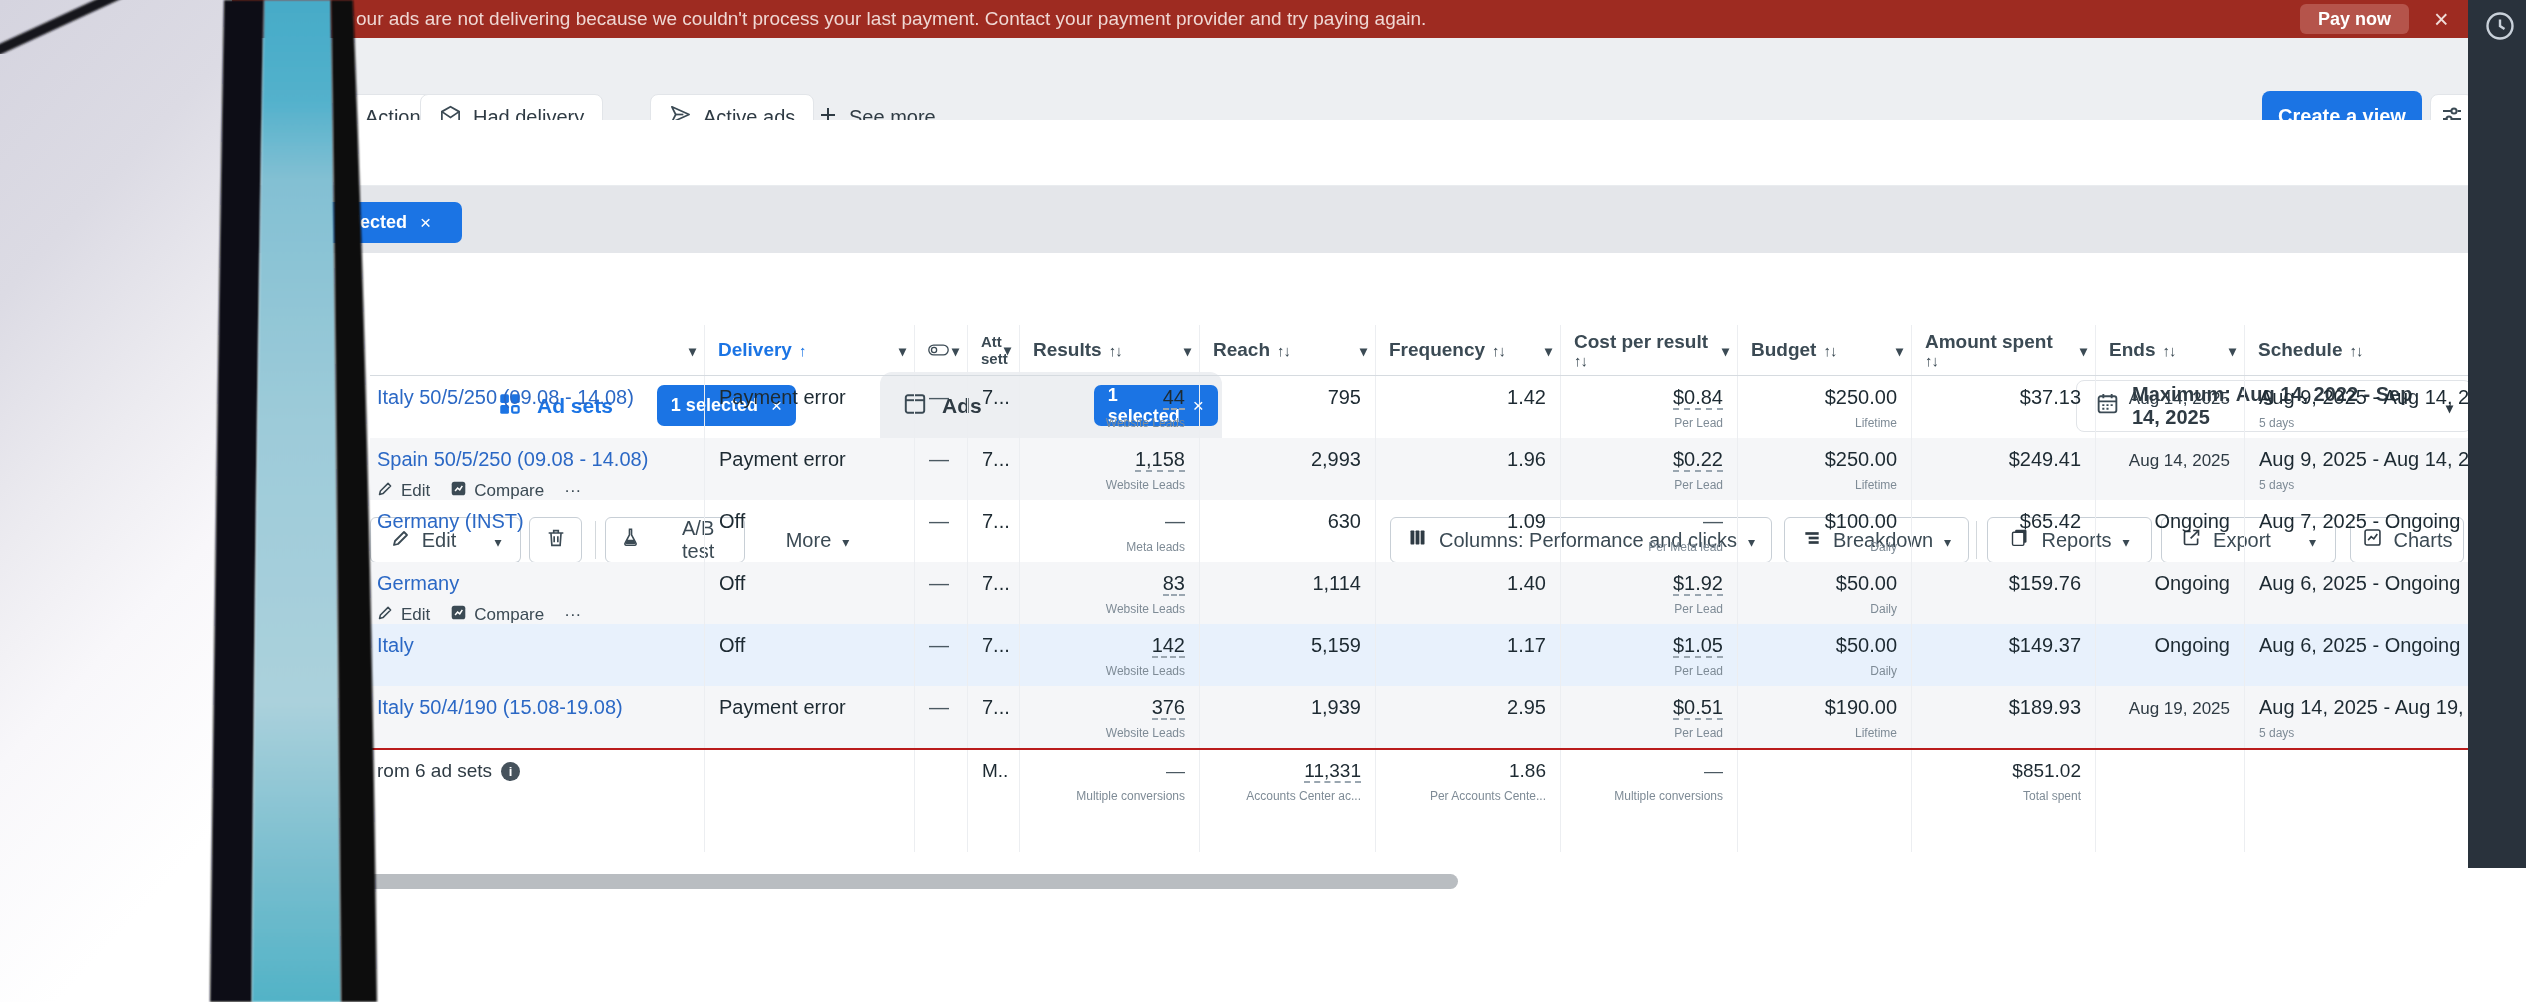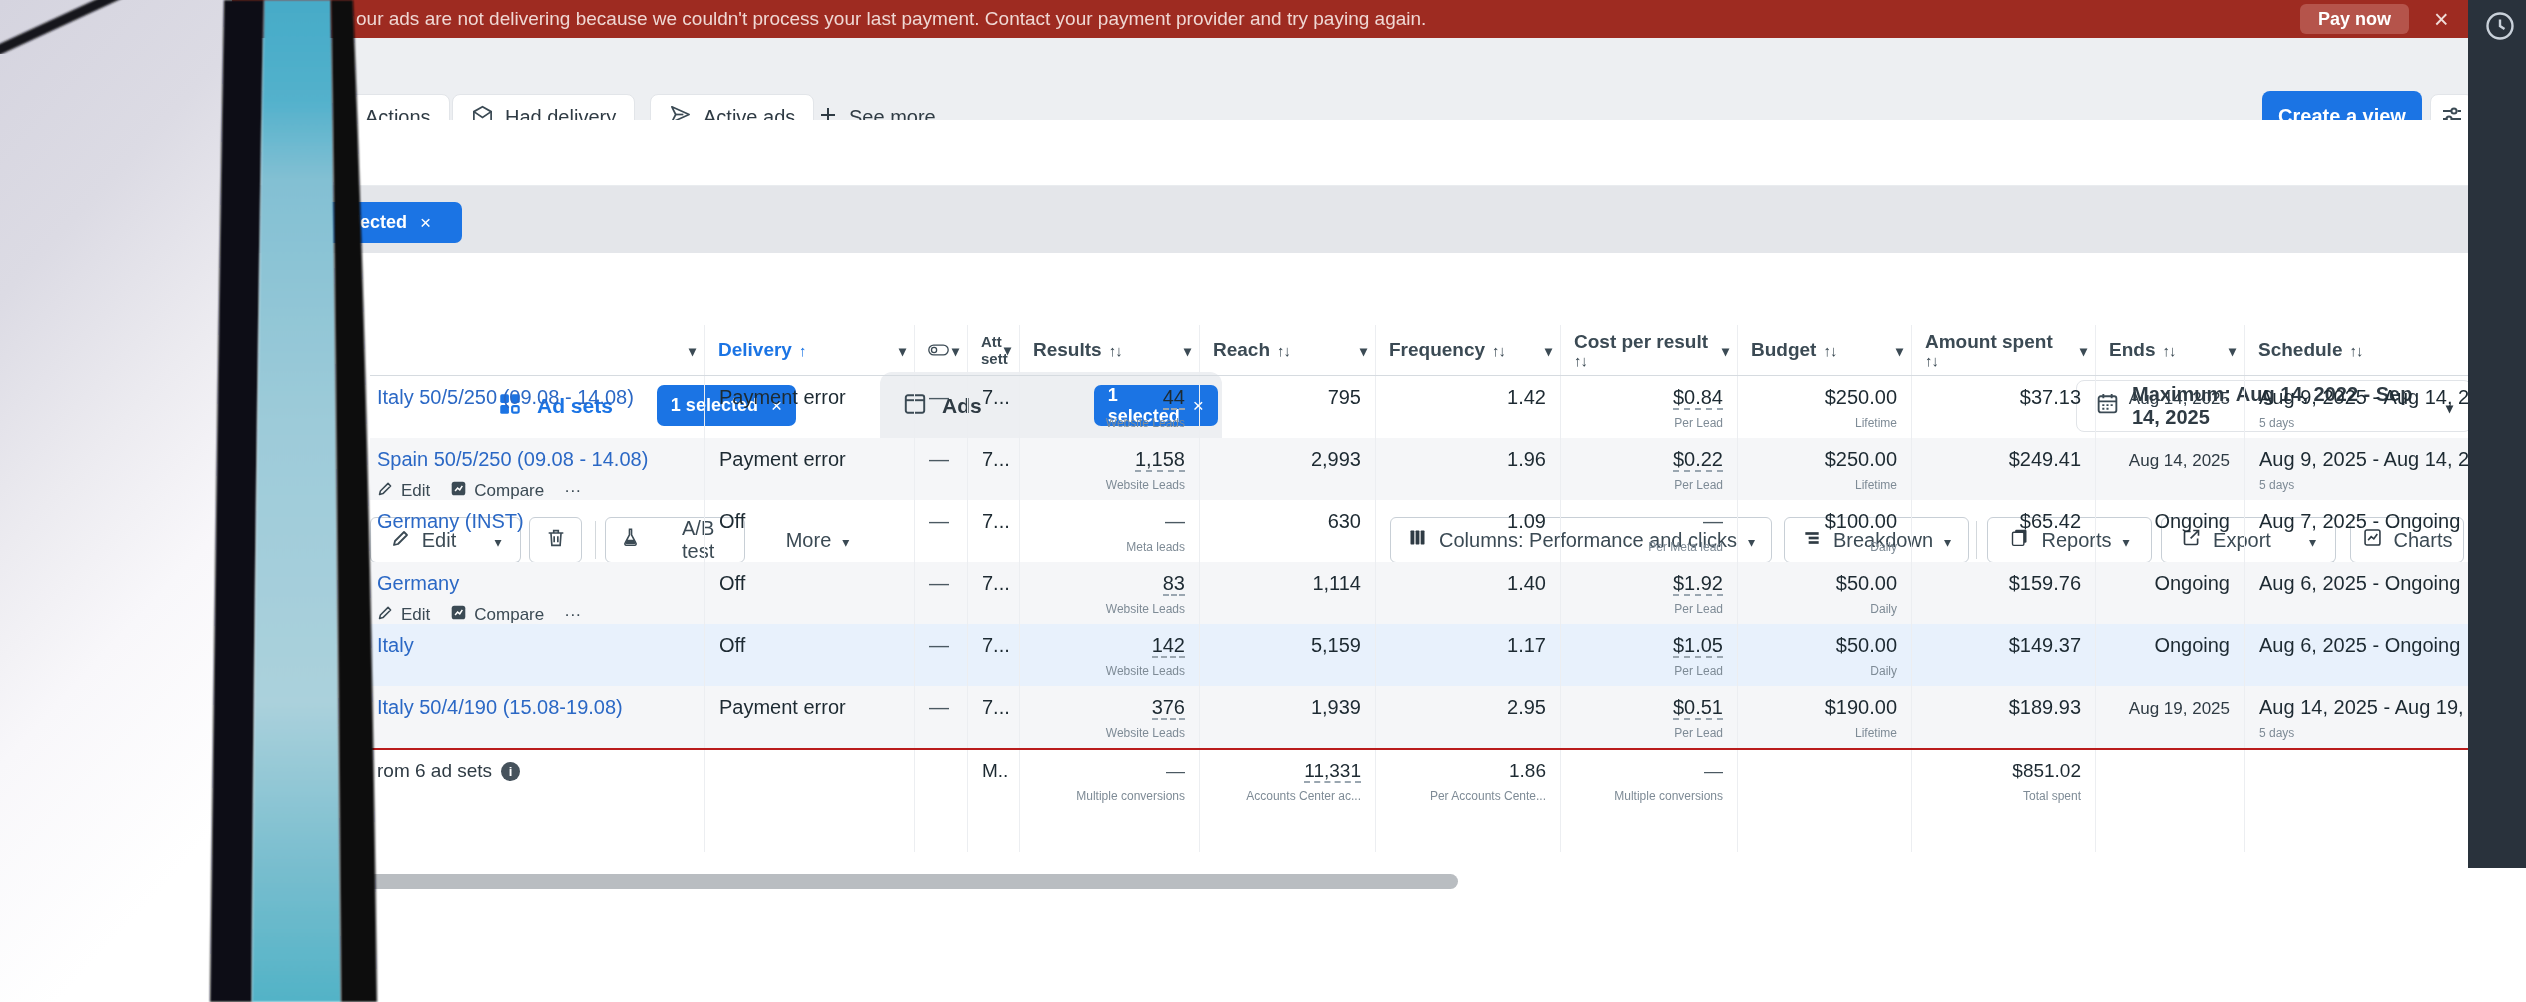--- a/index.html
+++ b/index.html
@@ -103,21 +103,21 @@
   <div class="p banner">
     <div class="p banner-text">our ads are not delivering because we couldn't process your last payment. Contact your payment provider and try paying again.</div>
     <div class="p paynow">Pay now</div>
     <div class="p banner-close">×</div>
   </div>
 
   <div class="p filter-row">
     <div class="p chip" style="left:346px;">
       <span>Actions</span>
     </div>
-    <div class="p chip" style="left:452px;">
+    <div class="p chip" style="left:420px;">
       <span><svg width="23" height="23" viewBox="0 0 24 24" fill="none" stroke="#3b4a54" stroke-width="1.8">
             <path d="M3 9l9-5 9 5v10H3z"></path>
             <path d="M3 9l9 6 9-6"></path>
           </svg></span>
       <span>Had delivery</span>
     </div>
     <div class="p chip" style="left:650px;">
       <span><svg width="23" height="23" viewBox="0 0 24 24" fill="none" stroke="#3b4a54" stroke-width="1.8" stroke-linejoin="round">
             <path d="M3 4l18 8-18 8 4-8-4-8z"></path>
             <path d="M7 12h8"></path>

